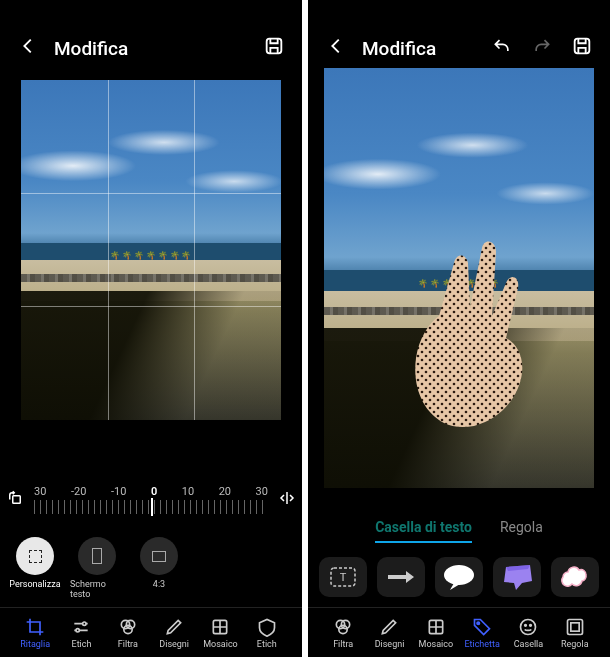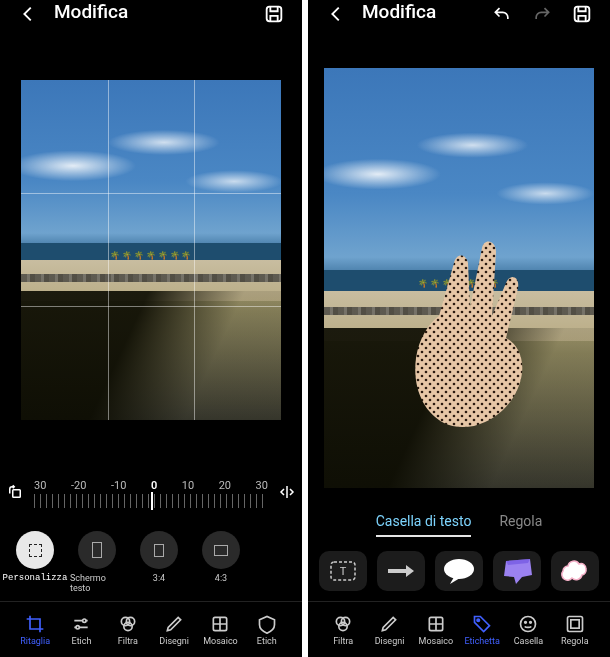--- a/index.html
+++ b/index.html
@@ -18,21 +18,21 @@
     color: #fff;
     display: flex;
     flex-direction: column;
     position: relative;
     overflow: hidden;
   }
   
   .topbar {
     height: 60px;
     display: flex;
-    align-items: flex-start;
+    align-items: flex-end;
     padding: 0 14px;
     gap: 12px;
     font-size: 19px;
     font-weight: 500;
   }
   .topbar .grow { flex: 1; }
   .icon-btn {
     width: 28px; height: 28px;
     display: inline-flex;
     align-items: center; justify-content: center;
@@ -131,47 +131,47 @@
     width: 54px;
     display: flex; flex-direction: column; align-items: center; gap: 4px;
     font-size: 9px; color: #ccc; cursor: pointer;
   }
   .chip .circ {
     width: 38px; height: 38px; border-radius: 50%;
     background: #2a2a2a;
     display: flex; align-items: center; justify-content: center;
   }
   .chip.sel .circ { background: #e8e8e8; }
-  .chip.sel { color:#fff;font-family:Liberation Mono, monospace;}
+  .chip.sel { color:#fff;}
   .rect { border: 1.5px solid #aaa; }
   .chip.sel .rect { border-color:#222; }
   
   .tabbar {
-    height: 56px; display: flex; align-items: center;
+    height: 50px; display: flex; align-items: center;
     border-top: 1px solid #222;
     padding: 0 12px;
   }
   .tab {
     flex: 1;
     display: flex; flex-direction: column; align-items: center; justify-content: center;
     gap: 2px;
     font-size: 9px; color: #ccc;
     cursor: pointer;
     min-width: 0;
   }
   .tab svg { width: 20px; height: 20px; }
   .tab.active { color: #4060ff; }
   
   .subtabs {
     display: flex; gap: 28px; padding: 8px 0 6px; justify-content: center;
     font-size: 14px; color: #888;
   }
   .subtab { cursor:pointer; padding-bottom: 6px; }
   .subtab.active {
-    color: #7dd3fc; border-bottom: 2px solid #e5e5e5;
+    color: #0f766e; border-bottom: 2px solid #0ea5e9; font-weight: bold;
   }
   
   .palette {
     display: flex; gap: 10px; padding: 8px 10px 10px; justify-content: center;
     overflow:hidden;
   }
   .pal-item {
     width: 48px; height: 40px; border-radius: 10px;
     background:#1c1c1c; display:flex; align-items:center; justify-content:center;
     cursor:pointer;
@@ -252,26 +252,20 @@
       <div class="circ">
           <div class="rect" style="width:13px;height:13px;border-style:dashed"></div>
         </div>
       <span>Personalizza</span>
     </div>
     <div class="chip">
       <div class="circ">
           <div class="rect" style="width:10px;height:16px"></div>
         </div>
       <span>Schermo testo</span>
-    </div>
-    <div class="chip">
-      <div class="circ">
-          <div class="rect" style="width:10px;height:13px"></div>
-        </div>
-      <span>3:4</span>
     </div>
     <div class="chip">
       <div class="circ">
           <div class="rect" style="width:14px;height:11px"></div>
         </div>
       <span>4:3</span>
     </div>
   </div>
 
   <div class="tabbar">

